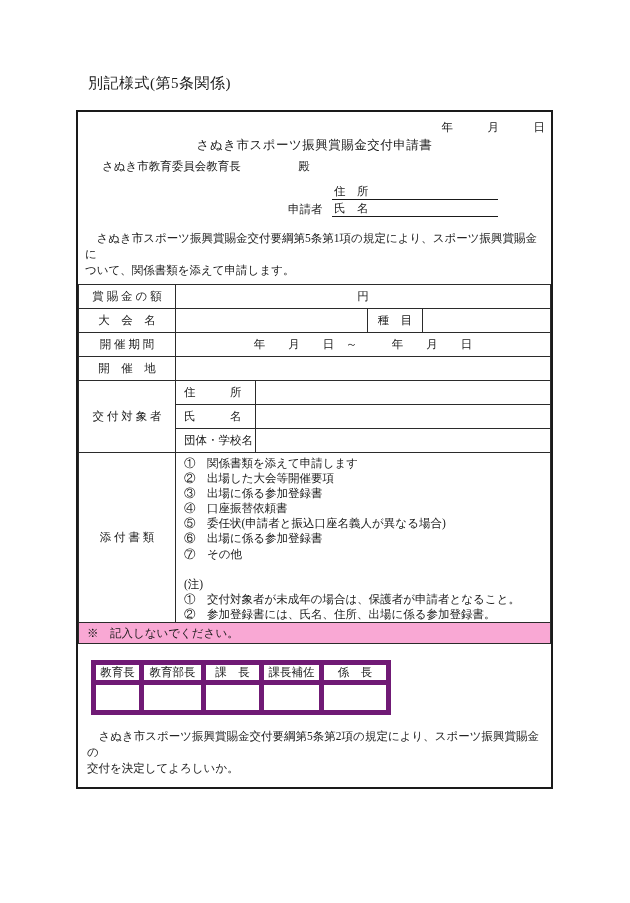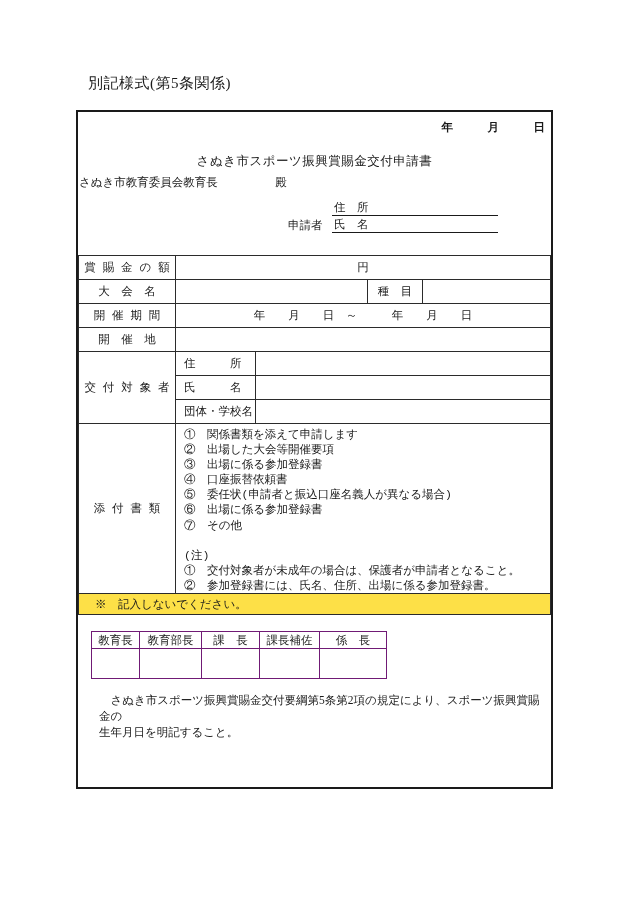--- a/index.html
+++ b/index.html
@@ -15,52 +15,52 @@
     position: absolute; left: 88px; top: 74px;
     font-size: 15px; letter-spacing: 0.5px;
   }
   .outer-box {
     position: absolute; left: 76px; top: 110px;
     width: 477px; height: 679px;
     border: 2px solid #1a1a1a;
     background: #ffffff;
     overflow: hidden;
   }
-  .date-line { text-align: right; padding: 8px 6px 0 16px; font-weight: bold; }
-  .form-title { text-align: center; font-size: 12.5px; margin-top: 18px; letter-spacing: 0.5px; }
-  .addressee { margin: 5px 0 0 1px; }
+  .date-line { text-align: right; padding: 8px 6px 0 16px; }
+  .form-title { text-align: center; font-size: 12.5px; margin-top: 2px; letter-spacing: 0.5px; }
+  .addressee { margin: 5px 0 0 24px; }
   .applicant { margin: 9px 0 0 210px; }
   .app-row { display: flex; align-items: flex-end; height: 17px; }
   .app-who { width: 44px; }
   .app-field {
     width: 166px; border-bottom: 1px solid #1a1a1a;
     padding-left: 2px; height: 17px; line-height: 17px;
   }
   .intro { margin: 13px 7px 0 7px; line-height: 16px; }
 
   table { border-collapse: collapse; }
-  .main-table { width: 100%; margin-top: 22px; table-layout: fixed; font-family: Liberation Mono, monospace; }
+  .main-table { width: 100%; margin-top: 6px; table-layout: fixed; }
   .main-table td { border: 1px solid #2b2b2b; overflow: hidden; }
   .main-table td.lab { text-align: center; height: 24px; }
   .main-table td.sublab { text-align: left; padding-left: 8px; height: 24px; }
   .main-table td.val { height: 24px; }
   .main-table td.center { text-align: center; }
   .attach-cell { vertical-align: top; padding: 3px 4px 0 8px; }
   .attach-line { line-height: 15.1px; min-height: 15.1px; white-space: pre; }
   .gray-band {
-    background: #fde047; height: 21px;
-    padding-left: 16px; text-align: left;
+    background: #f9a8d4; height: 21px;
+    padding-left: 8px; text-align: left;
   }
 
   .stamp-table { margin: 16px 0 0 13px; table-layout: fixed; }
-  .stamp-table td { border: 1px solid #701a75; text-align: center; }
+  .stamp-table td { border: 5px solid #701a75; text-align: center; }
   .stamp-head td { height: 17px; }
   .stamp-body td { height: 30px; }
 
-  .decide-text { margin: 13px 7px 0 21px; line-height: 16px; }
+  .decide-text { margin: 13px 7px 0 9px; line-height: 16px; }
 </style>
 </head>
 <body>
 
 <div class="style-note">別記様式(第5条関係)</div>
 
 <div class="outer-box">
 
   <div class="date-line">年　　　月　　　日</div>
 
@@ -72,20 +72,24 @@
     <div class="app-row">
       <span class="app-who"></span>
       <span class="app-field">住　所</span>
     </div>
     <div class="app-row">
       <span class="app-who">申請者</span>
       <span class="app-field">氏　名</span>
     </div>
   </div>
 
+  <div class="intro">
+    <div>　さぬき市スポーツ振興賞賜金交付要綱第5条第1項の規定により、スポーツ振興賞賜金に</div>
+    <div>ついて、関係書類を添えて申請します。</div>
+  </div>
 
   <table class="main-table">
     <colgroup>
       <col style="width:97px">
         <col style="width:80px">
         <col style="width:112px">
         <col style="width:55px">
         <col>
     </colgroup>
     <tbody>
@@ -163,16 +167,16 @@
       <td></td>
       <td></td>
       <td></td>
       <td></td>
     </tr>
   </tbody>
     </table>
 
   <div class="decide-text">
     <div>　さぬき市スポーツ振興賞賜金交付要綱第5条第2項の規定により、スポーツ振興賞賜金の</div>
-    <div>生年月日を明記すること。</div>
+    <div>交付を決定してよろしいか。</div>
   </div>
 
 </div>
 
 </body></html>

